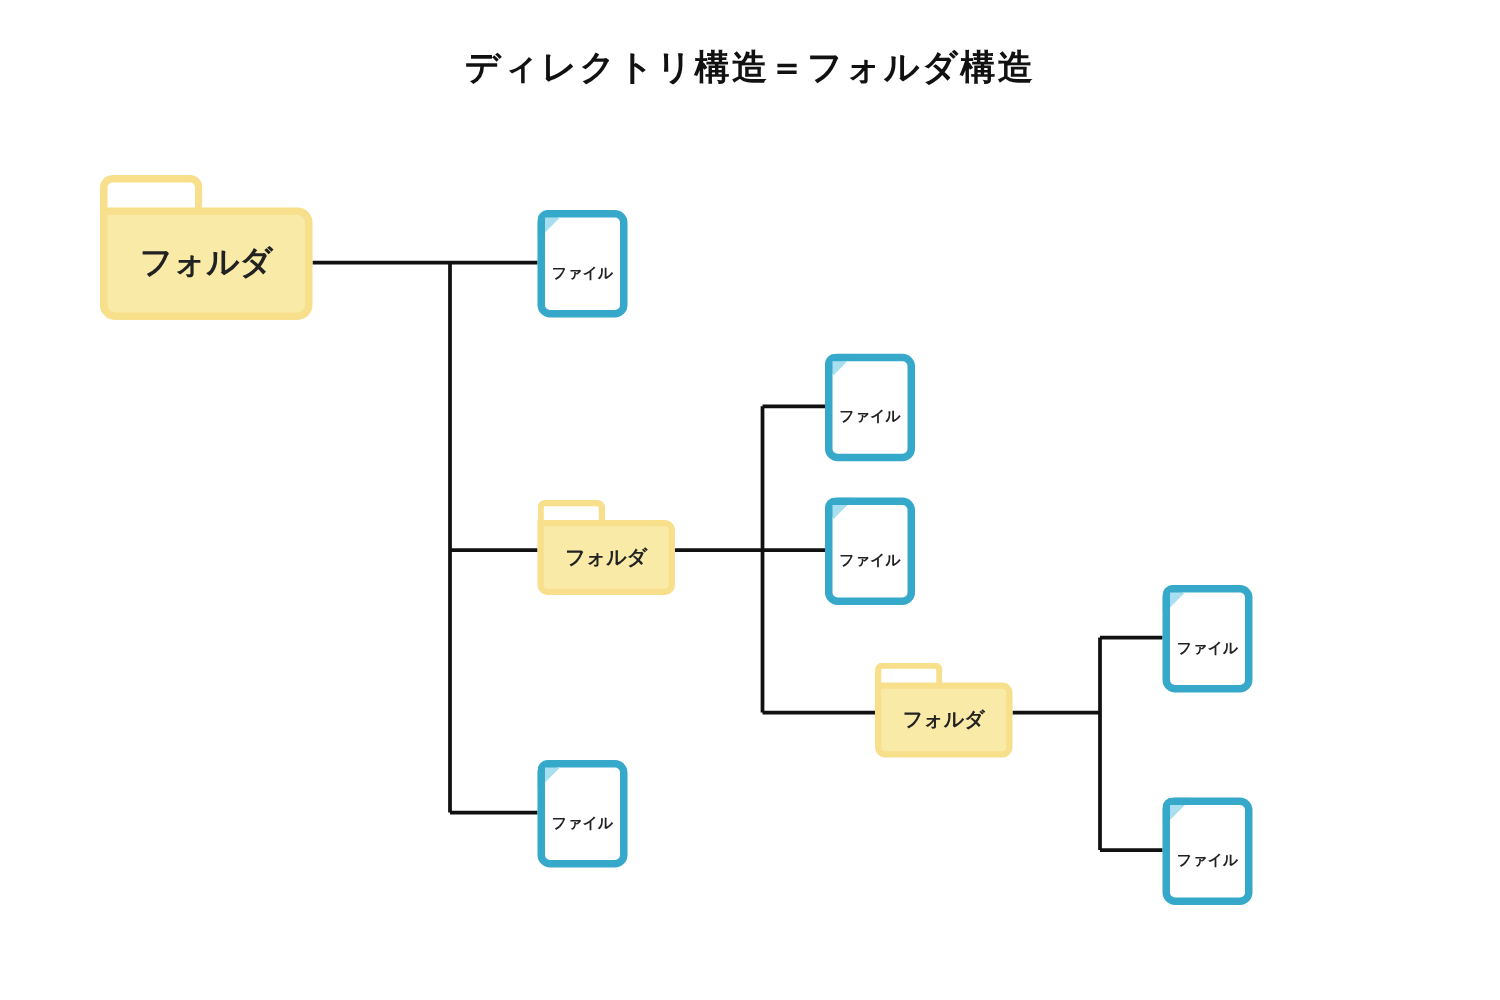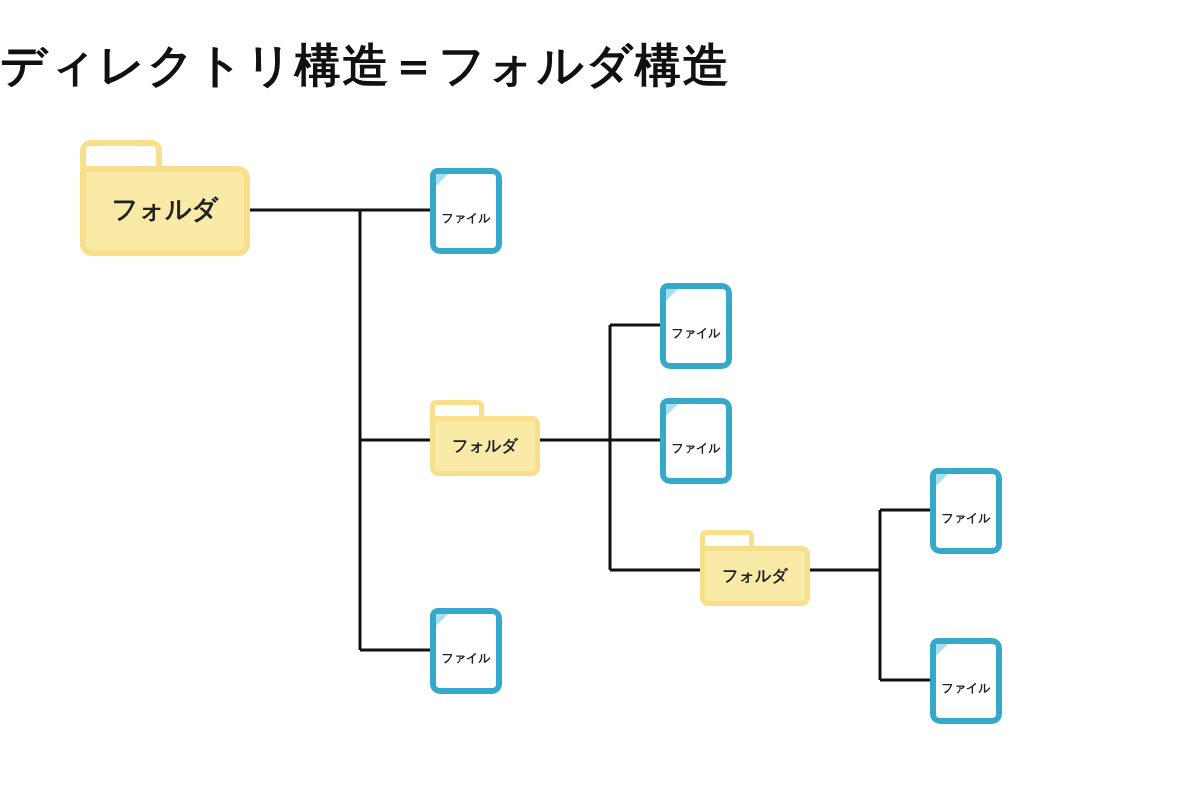--- a/index.html
+++ b/index.html
@@ -1,17 +1,17 @@
 <!DOCTYPE html>
 <html><head>
 <meta charset="utf-8">
 <style>
   html,body{margin:0;padding:0;width:1200px;height:800px;background:#fff;font-family:"Hiragino Sans","Yu Gothic","Meiryo",sans-serif;}
   .stage{position:relative;width:1200px;height:800px;}
-  .title{position:absolute;width:100%;top:35px;font-size:46px;font-weight:600;letter-spacing:2px;color:#111;}
+  .title{position:absolute;width:100%;text-align:center;top:35px;font-size:28px;font-weight:600;letter-spacing:2px;color:#111;}
   svg.lines{position:absolute;left:0;top:0;}
   .node{position:absolute;}
   
   .folder-big{width:170px;height:110px;}
   .folder-big .tab{position:absolute;left:0;top:0;width:70px;height:26px;border:6px solid #f7df8b;border-bottom:none;border-radius:10px 10px 0 0;background:#fff;}
   .folder-big .body{position:absolute;left:0;top:26px;width:158px;height:78px;border:6px solid #f7df8b;border-radius:0 12px 12px 12px;background:#faeaa7;}
   .folder-big .lbl{position:absolute;left:0;top:52px;width:170px;text-align:center;font-size:26px;font-weight:600;color:#222;}
   
   .folder-sm{width:110px;height:72px;}
   .folder-sm .tab{position:absolute;left:0;top:0;width:44px;height:16px;border:5px solid #f7df8b;border-bottom:none;border-radius:6px 6px 0 0;background:#fff;}

